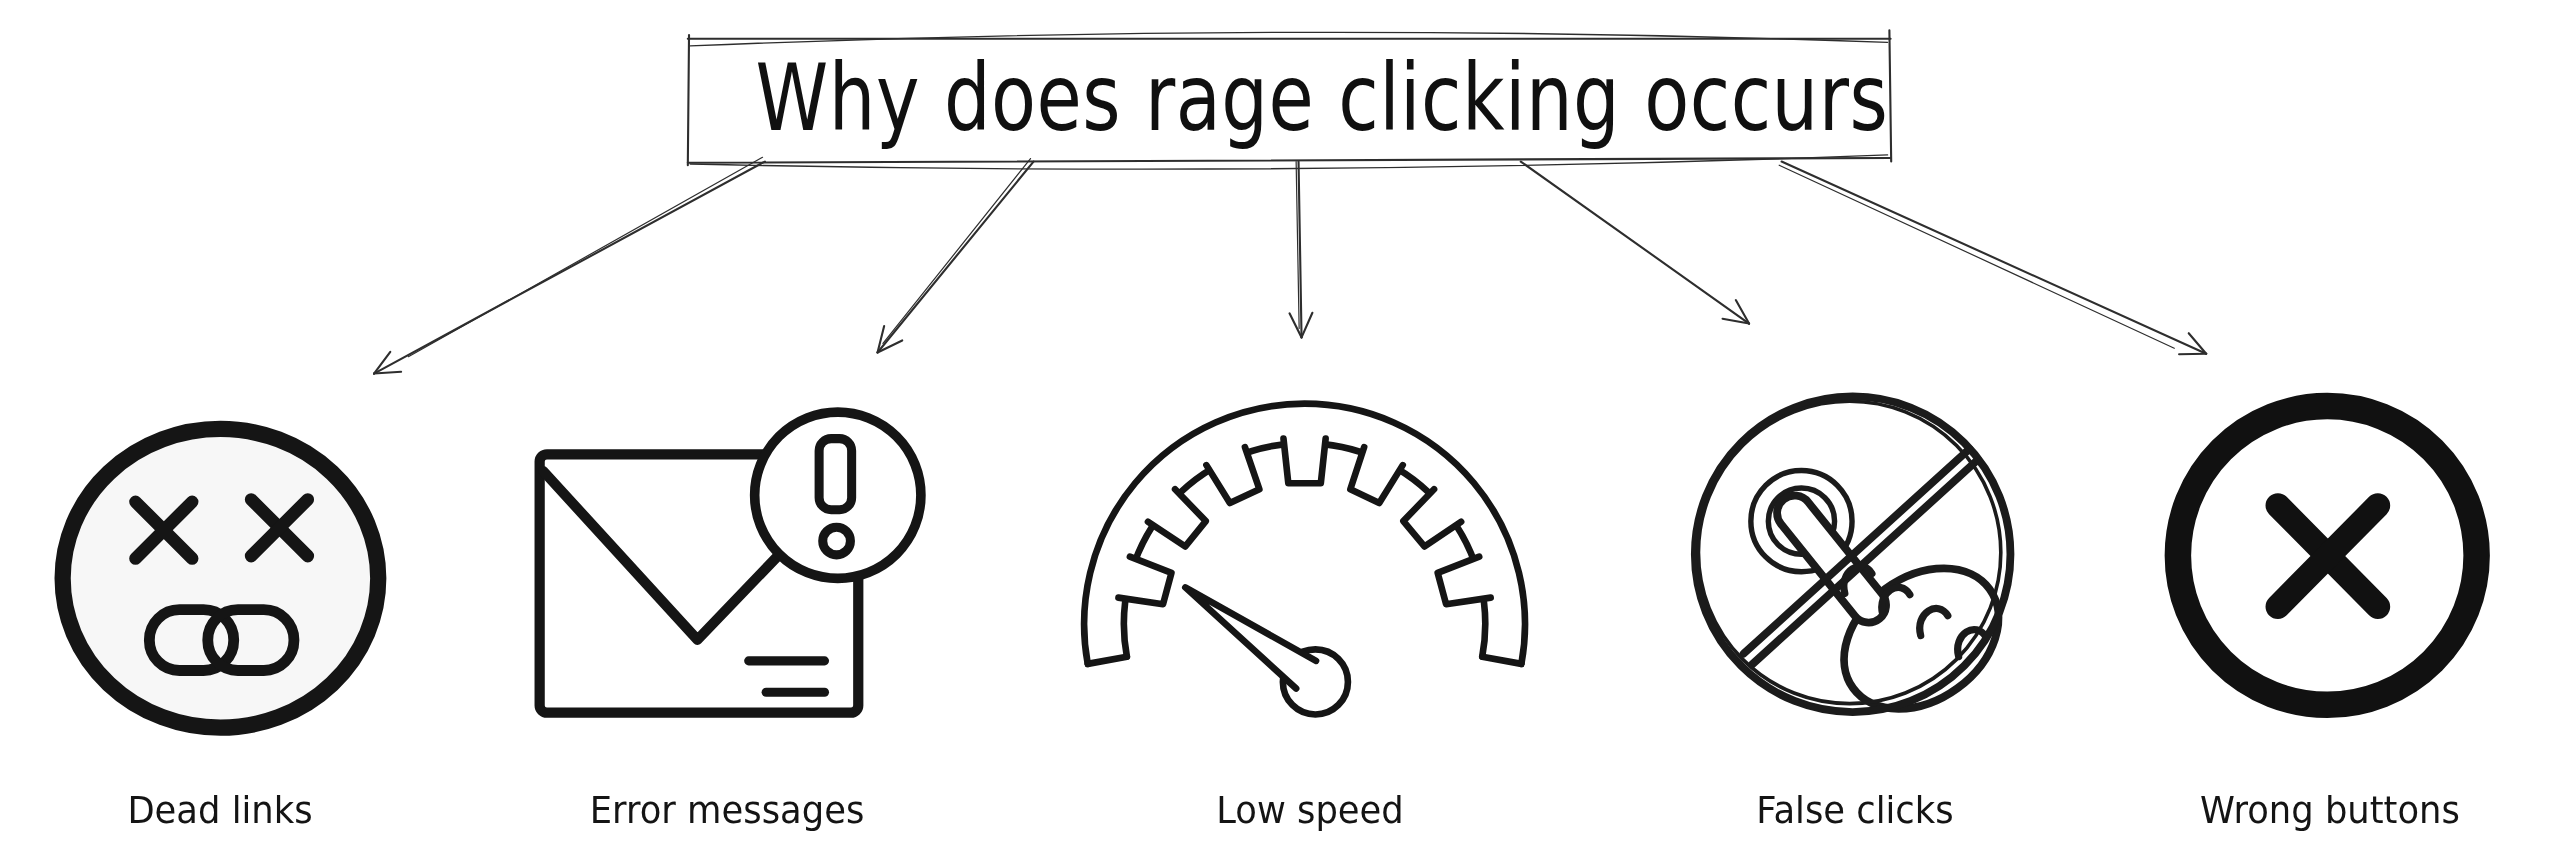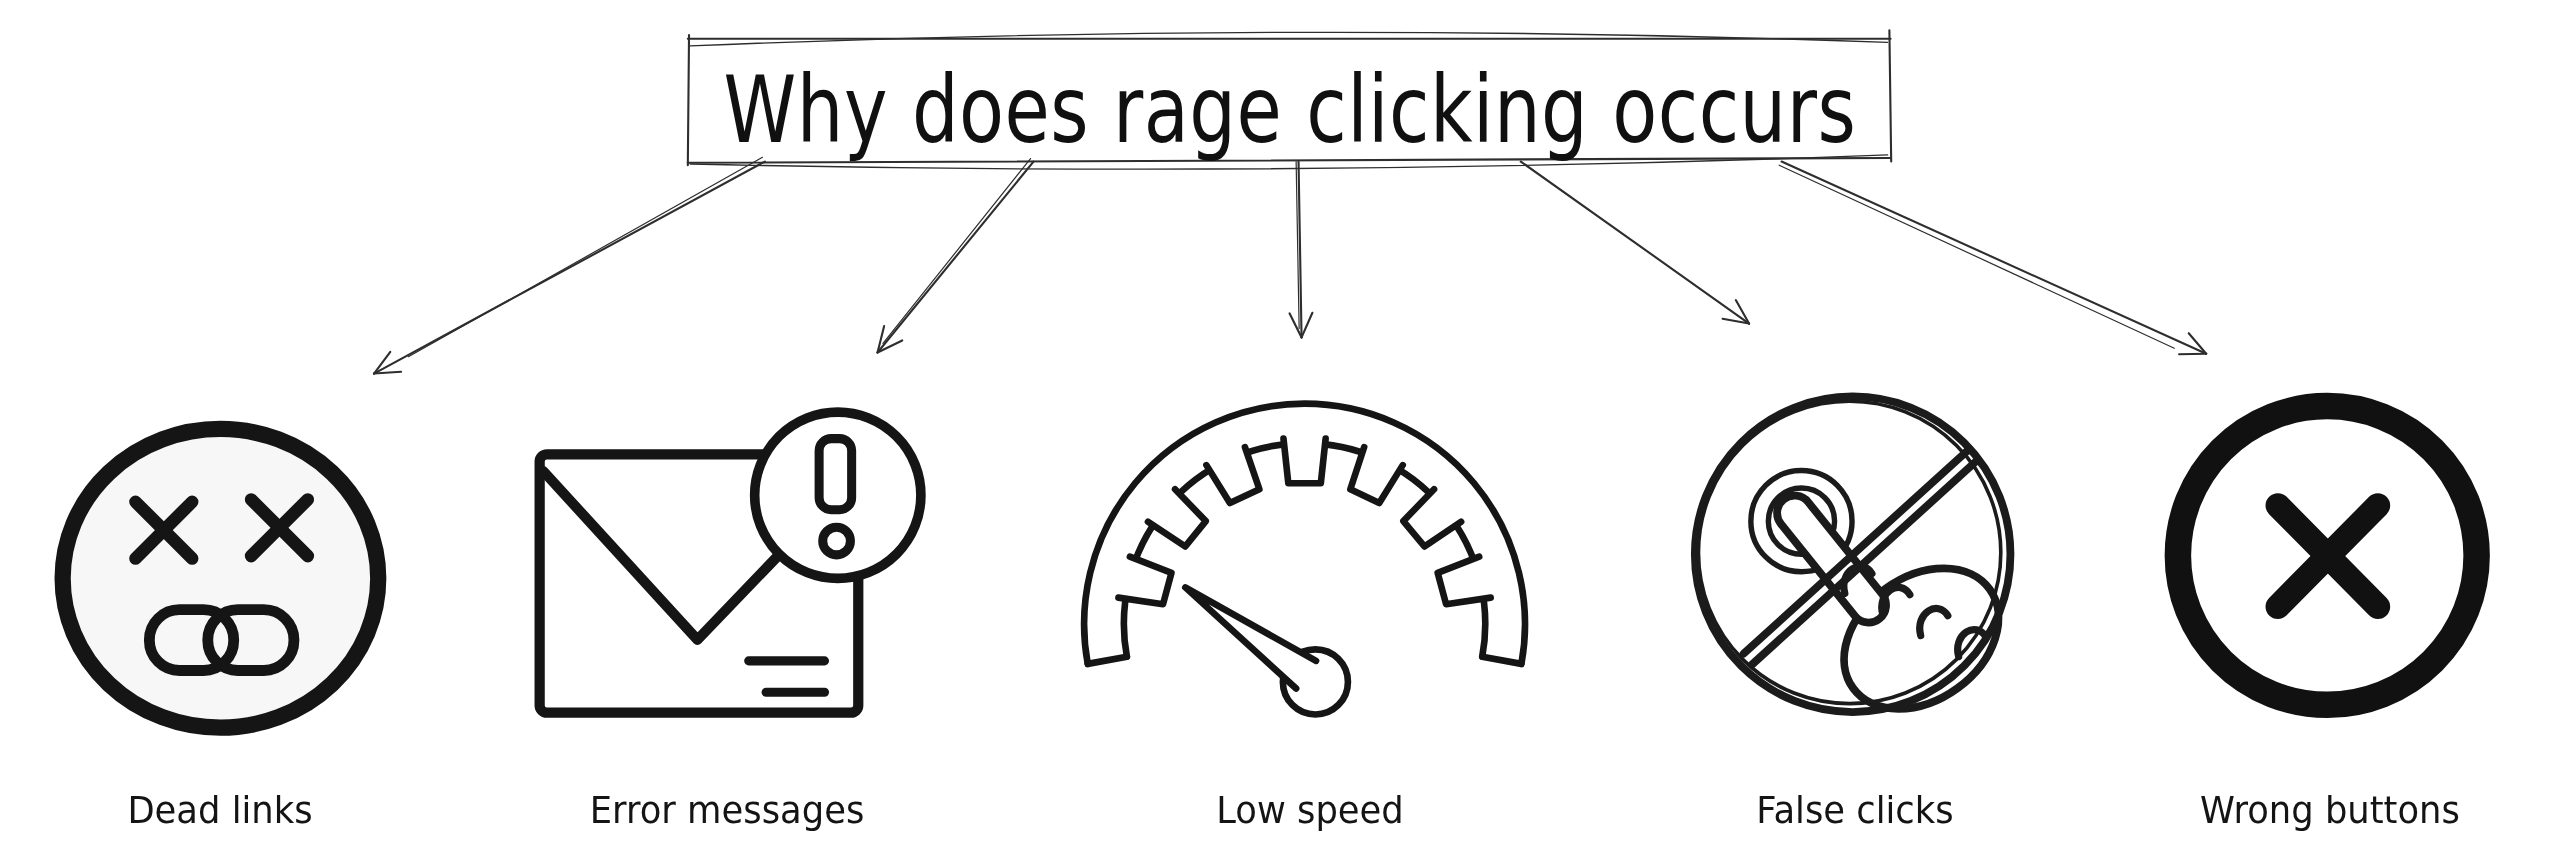--- a/index.html
+++ b/index.html
@@ -1,22 +1,22 @@
 <!DOCTYPE html>
 <html style="font-size:9.6px"><head>
 <meta charset="utf-8">
 <style>
   html,body{margin:0;padding:0;background:#ffffff;}
   body{width:2576px;height:867px;overflow:hidden;
        font-family:"DejaVu Sans","Liberation Sans",sans-serif;color:#151515;}
   #canvas{position:relative;width:2576px;height:867px;background:#ffffff;}
   #drawing{position:absolute;left:0;top:0;}
   .title-banner{
-    position:absolute;left:688px;top:32px;width:1203px;height:132px;
-    display:flex;align-items:flex-end;justify-content:center;
+    position:absolute;left:720px;top:32px;width:1203px;height:132px;
+    display:flex;align-items:center;justify-content:center;
   }
   .title-text{
     font-size:92px;font-weight:500;letter-spacing:0.6px;white-space:nowrap;
     transform:scaleX(0.80);transform-origin:center;color:#101010;
   }
   .item-label{
     position:absolute;top:781px;width:422px;height:58px;
     display:flex;align-items:center;justify-content:center;
     font-size:38px;color:#141414;white-space:nowrap;
     transform:scaleX(0.93);transform-origin:center;

